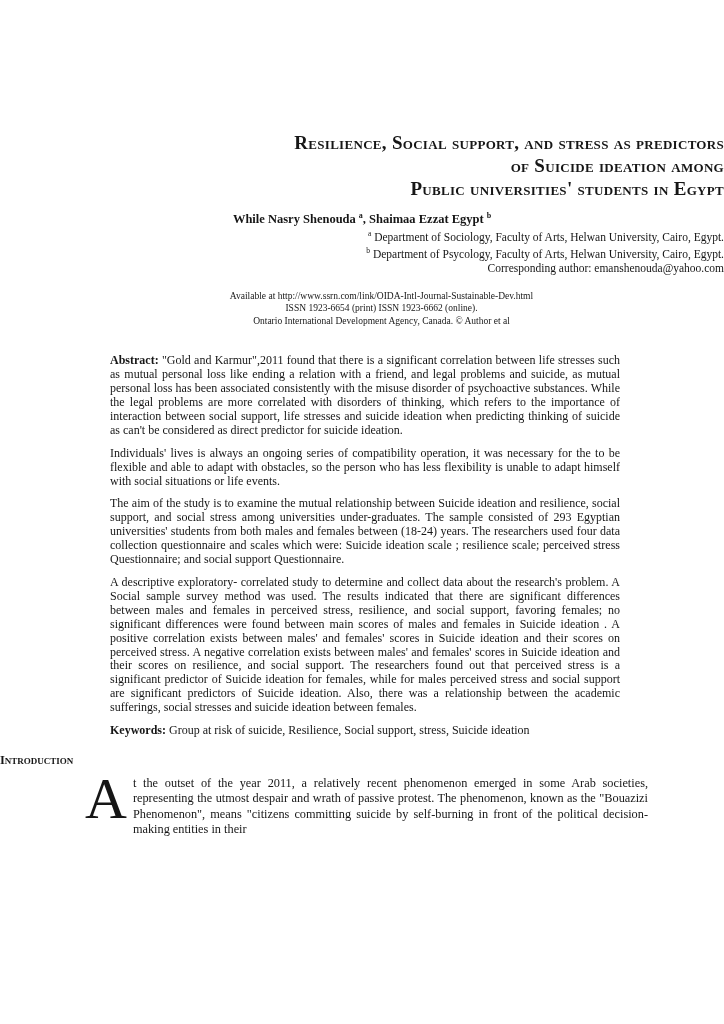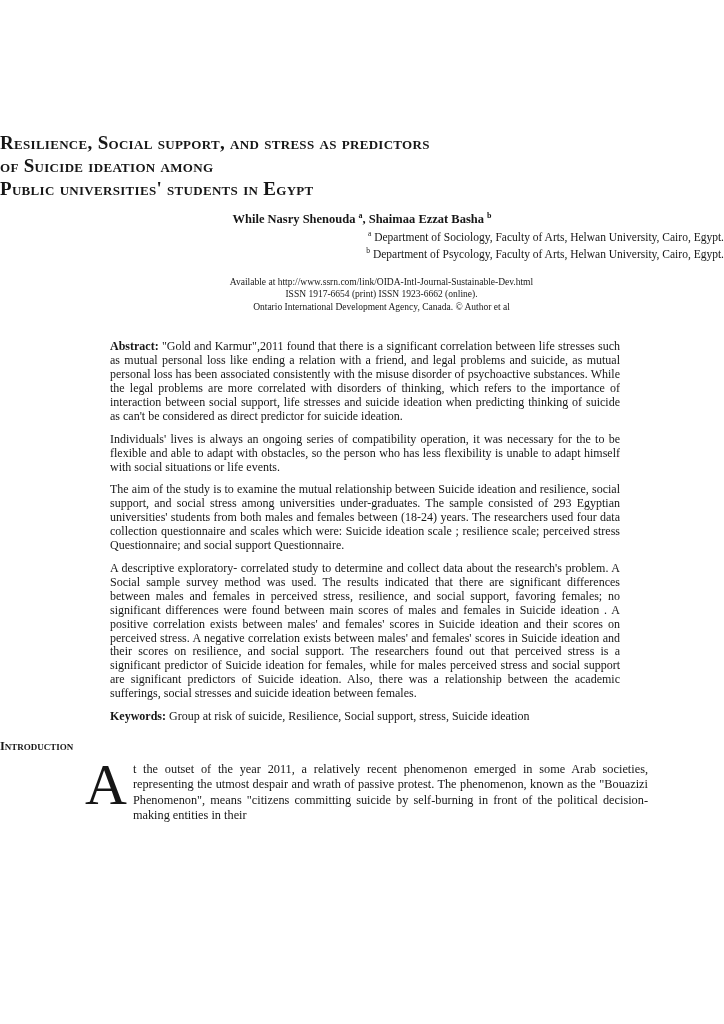--- a/index.html
+++ b/index.html
@@ -9,21 +9,21 @@
     height: 1024px;
     background: #ffffff;
     color: #161616;
     font-family: "Liberation Serif", serif;
     padding-top: 131px;
     overflow: hidden;
     position: relative;
   }
   
   .title {
-    text-align: left;
+    text-align: right;
     font-weight: bold;
     font-variant: small-caps;
     font-size: 19px;
     line-height: 23px;
     letter-spacing: 0.3px;
   }
   .title-line { display: block; }
   
   .authors {
     text-align: center;
@@ -89,28 +89,29 @@
 <body>
 
 <div class="page">
 
   <h1 class="title">
     <span class="title-line">Resilience, Social support, and stress as predictors</span>
     <span class="title-line">of Suicide ideation among</span>
     <span class="title-line">Public universities' students in Egypt</span>
   </h1>
 
-  <div class="authors"><span>While Nasry Shenouda</span><sup>a</sup><span>, </span><span>Shaimaa Ezzat Basha</span><sup>b</sup></div>
+  <div class="authors"><span>While Nasry Shenouda</span><sup>a</sup><span>, </span><span>Shaimaa Ezzat Egypt</span><sup>b</sup></div>
 
   <div class="affil"><sup>a</sup> <span>Department of Sociology, Faculty of Arts, Helwan University, Cairo, Egypt.</span></div>
   <div class="affil"><sup>b</sup> <span>Department of Psycology, Faculty of Arts, Helwan University, Cairo, Egypt.</span></div>
+  <div class="corresponding">Corresponding author: emanshenouda@yahoo.com</div>
 
   <div class="avail-block">
     <div>Available at http://www.ssrn.com/link/OIDA-Intl-Journal-Sustainable-Dev.html</div>
-    <div>ISSN 1917-6654 (print) ISSN 1923-6662 (online).</div>
+    <div>ISSN 1923-6654 (print) ISSN 1923-6662 (online).</div>
     <div>Ontario International Development Agency, Canada. © Author et al</div>
   </div>
 
   <div class="abstract-col">
     <p><b>Abstract:</b> <span>"Gold and Karmur",2011 found that there is a significant correlation between life stresses such as mutual personal loss like ending a relation with a friend, and legal problems and suicide, as mutual personal loss has been associated consistently with the misuse disorder of psychoactive substances. While the legal problems are more correlated with disorders of thinking, which refers to the importance of interaction between social support, life stresses and suicide ideation when predicting thinking of suicide as can't be considered as direct predictor for suicide ideation.</span></p>
     <p>Individuals' lives is always an ongoing series of compatibility operation, it was necessary for the to be flexible and able to adapt with obstacles, so the person who has less flexibility is unable to adapt himself with social situations or life events.</p>
     <p>The aim of the study is to examine the mutual relationship between Suicide ideation and resilience, social support, and social stress among universities under-graduates. The sample consisted of 293 Egyptian universities' students from both males and females between (18-24) years.  The researchers used four data collection questionnaire and scales which were: Suicide ideation scale ; resilience scale; perceived stress Questionnaire; and social support Questionnaire.</p>
     <p>A descriptive exploratory- correlated study to determine and collect data about the research's problem.  A Social sample survey method was used. The results indicated that there are significant differences between males and females in perceived stress, resilience, and social support, favoring females; no significant differences were found between main scores of males and females in Suicide ideation . A positive correlation exists between males' and females' scores in Suicide ideation and their scores on perceived stress. A negative correlation exists between males' and females' scores in Suicide ideation and their scores on resilience, and social support. The researchers found out that perceived stress is a significant predictor of Suicide ideation for females, while for males perceived stress and social support are significant predictors of Suicide ideation. Also, there was a relationship between the academic sufferings, social stresses and suicide ideation between females.</p>
     <p class="keywords"><b>Keywords:</b> <span>Group at risk of suicide, Resilience, Social support, stress, Suicide ideation</span></p>
   </div>

